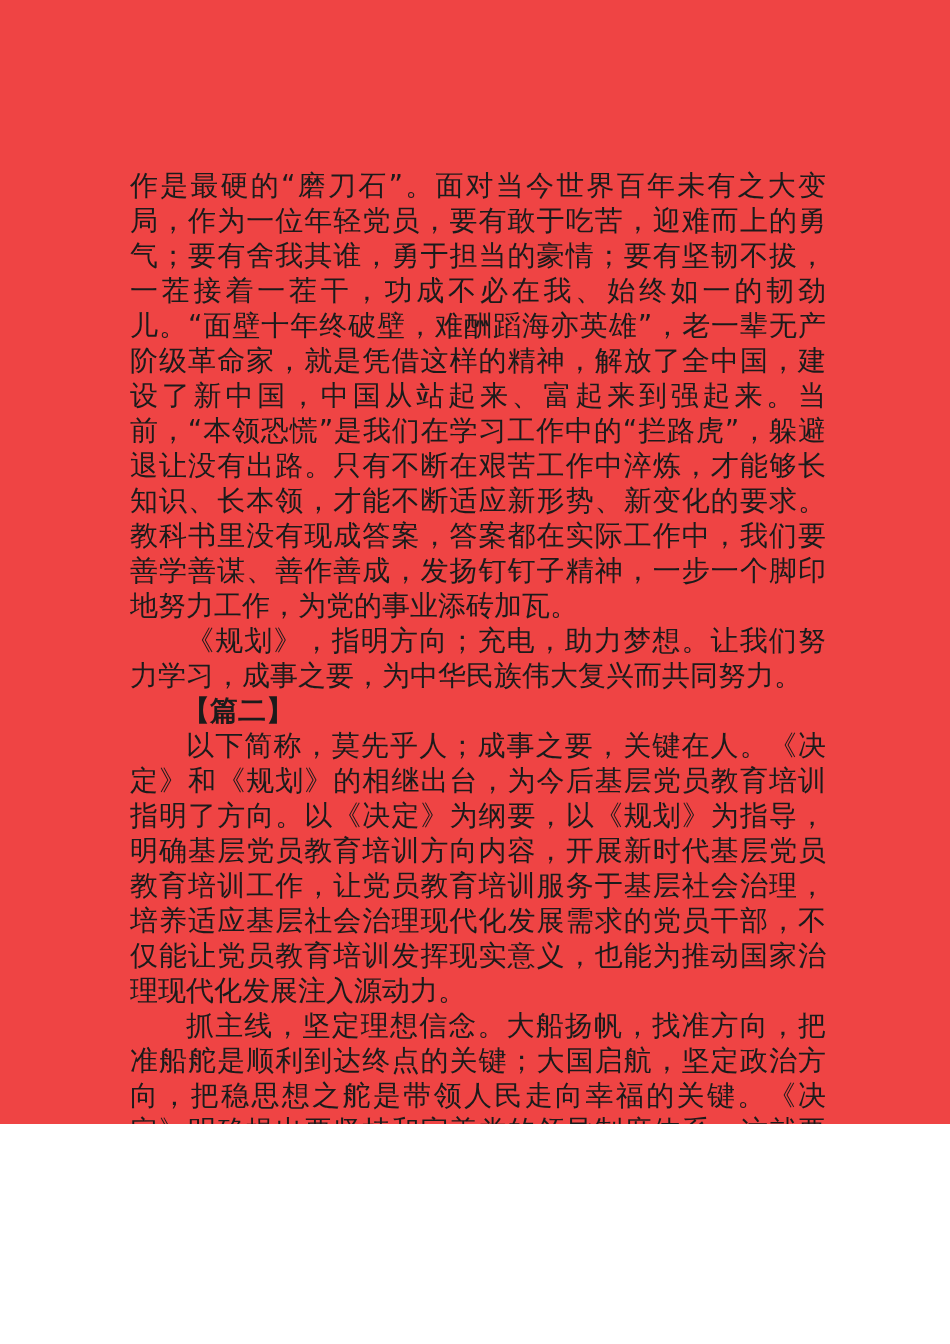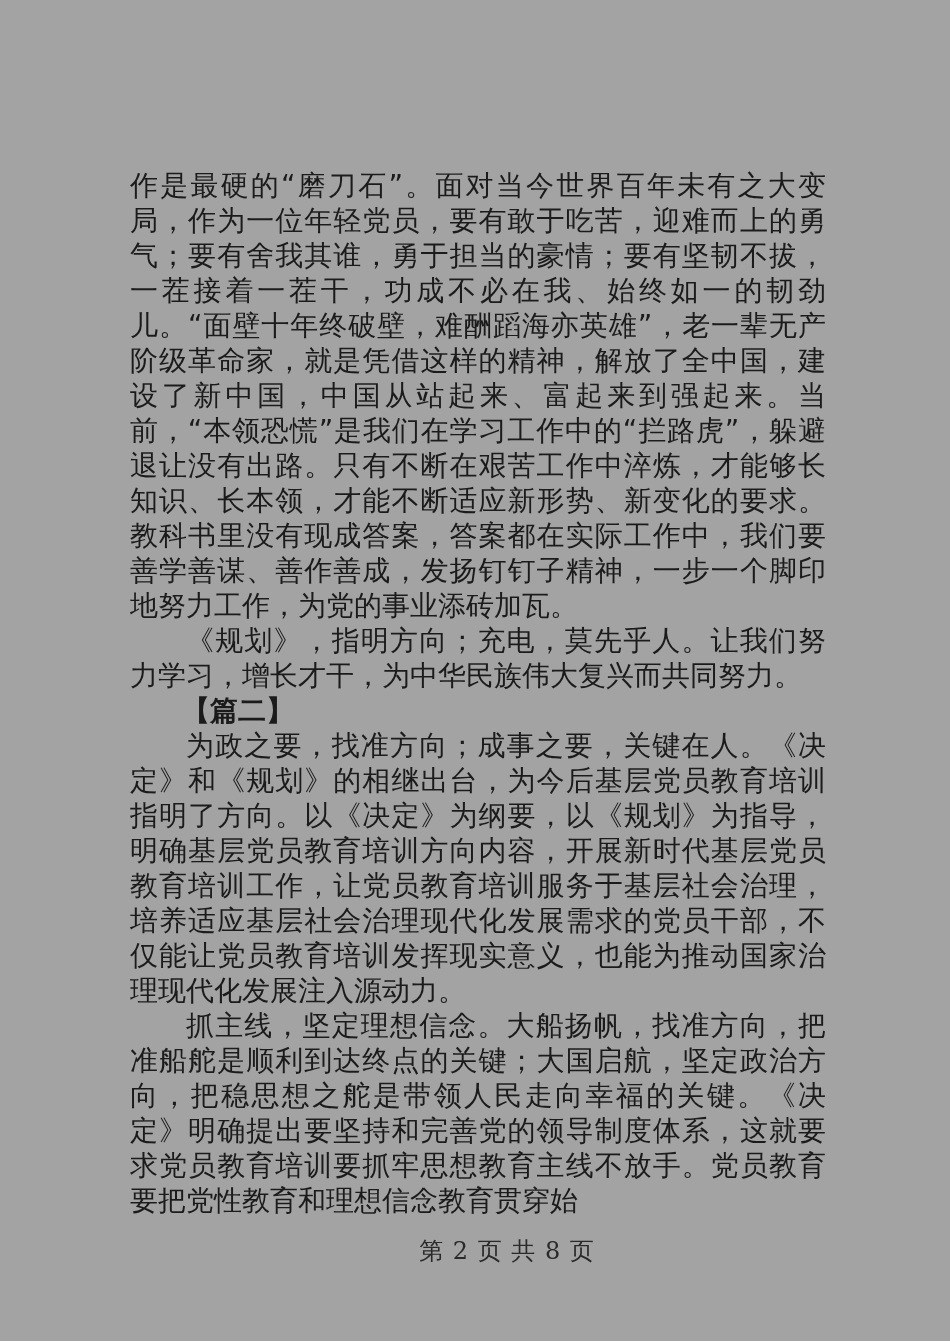--- a/index.html
+++ b/index.html
@@ -4,22 +4,22 @@
 <title>Document Page</title>
 <style>
   html, body {
     margin: 0;
     padding: 0;
     background: #ffffff;
   }
   .page {
     position: relative;
     width: 950px;
-    height: 1341px;
-    background: #a3a3a3;
+    height: 1124px;
+    background: #ef4444;
     overflow: hidden;
     font-family: "DejaVu Sans", "Liberation Sans", sans-serif;
   }
   .text-block {
     position: absolute;
     left: 130px;
     top: 168px;
     width: 696px;
   }
   .para {
@@ -59,26 +59,26 @@
 </style>
 </head>
 <body>
 
 <div class="page">
 
   <div class="text-block">
 
     <p class="para">作是最硬的“磨刀石”。面对当今世界百年未有之大变局，作为一位年轻党员，要有敢于吃苦，迎难而上的勇气；要有舍我其谁，勇于担当的豪情；要有坚韧不拔，一茬接着一茬干，功成不必在我、始终如一的韧劲儿。“面壁十年终破壁，难酬蹈海亦英雄”，老一辈无产阶级革命家，就是凭借这样的精神，解放了全中国，建设了新中国，中国从站起来、富起来到强起来。当前，“本领恐慌”是我们在学习工作中的“拦路虎”，躲避退让没有出路。只有不断在艰苦工作中淬炼，才能够长知识、长本领，才能不断适应新形势、新变化的要求。教科书里没有现成答案，答案都在实际工作中，我们要善学善谋、善作善成，发扬钉钉子精神，一步一个脚印地努力工作，为党的事业添砖加瓦。</p>
 
-    <p class="para indent">《规划》，指明方向；充电，莫先乎人。让我们努力学习，增长才干，为中华民族伟大复兴而共同努力。</p>
+    <p class="para indent">《规划》，指明方向；充电，助力梦想。让我们努力学习，成事之要，为中华民族伟大复兴而共同努力。</p>
 
     <p class="para heading">【篇二】</p>
 
 
-    <p class="para indent">为政之要，找准方向；成事之要，关键在人。《决定》和《规划》的相继出台，为今后基层党员教育培训指明了方向。以《决定》为纲要，以《规划》为指导，明确基层党员教育培训方向内容，开展新时代基层党员教育培训工作，让党员教育培训服务于基层社会治理，培养适应基层社会治理现代化发展需求的党员干部，不仅能让党员教育培训发挥现实意义，也能为推动国家治理现代化发展注入源动力。</p>
+    <p class="para indent">以下简称，莫先乎人；成事之要，关键在人。《决定》和《规划》的相继出台，为今后基层党员教育培训指明了方向。以《决定》为纲要，以《规划》为指导，明确基层党员教育培训方向内容，开展新时代基层党员教育培训工作，让党员教育培训服务于基层社会治理，培养适应基层社会治理现代化发展需求的党员干部，不仅能让党员教育培训发挥现实意义，也能为推动国家治理现代化发展注入源动力。</p>
 
     <p class="para indent">抓主线，坚定理想信念。大船扬帆，找准方向，把准船舵是顺利到达终点的关键；大国启航，坚定政治方向，把稳思想之舵是带领人民走向幸福的关键。《决定》明确提出要坚持和完善党的领导制度体系，这就要求党员教育培训要抓牢思想教育主线不放手。党员教育要把党性教育和理想信念教育贯穿始</p>
 
   </div>
 
   <div class="footer">第 2 页  共 8 页</div>
 
 </div>
 
 </body></html>

